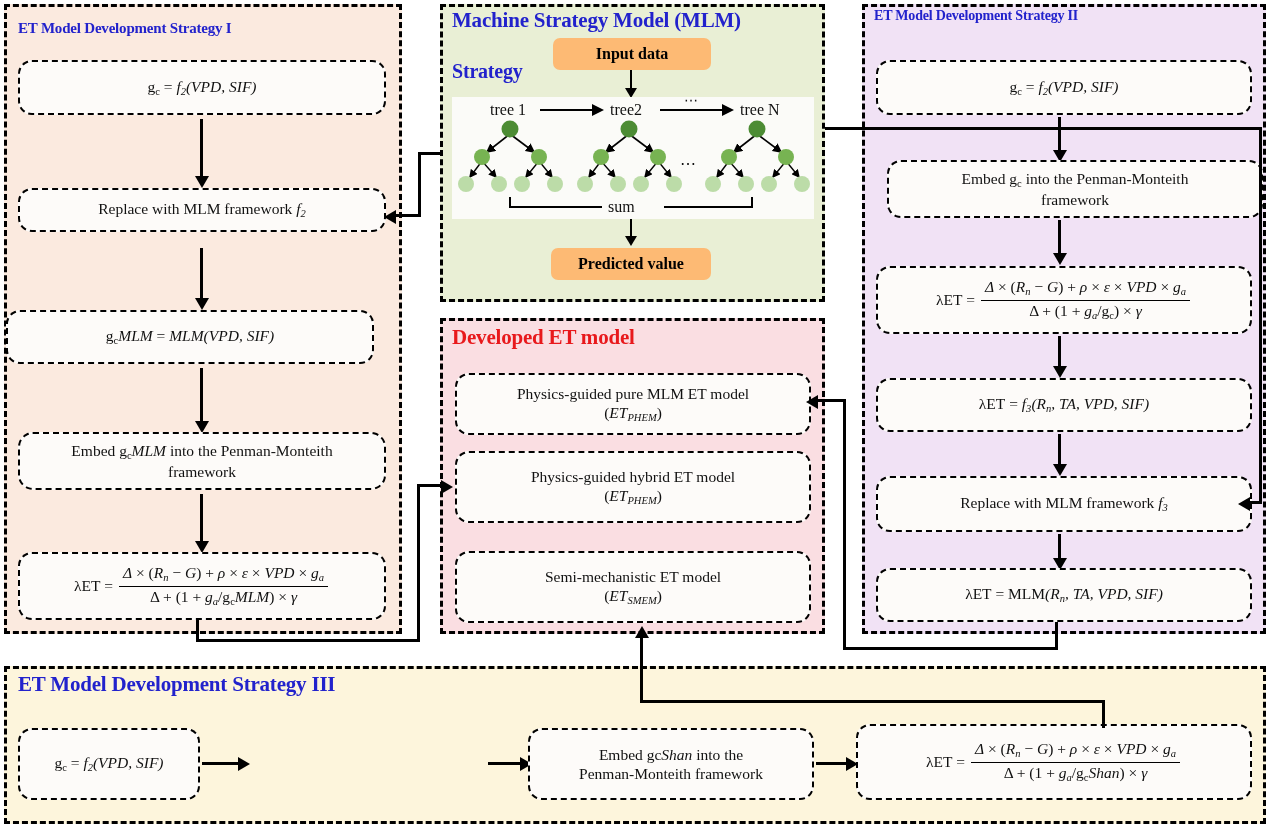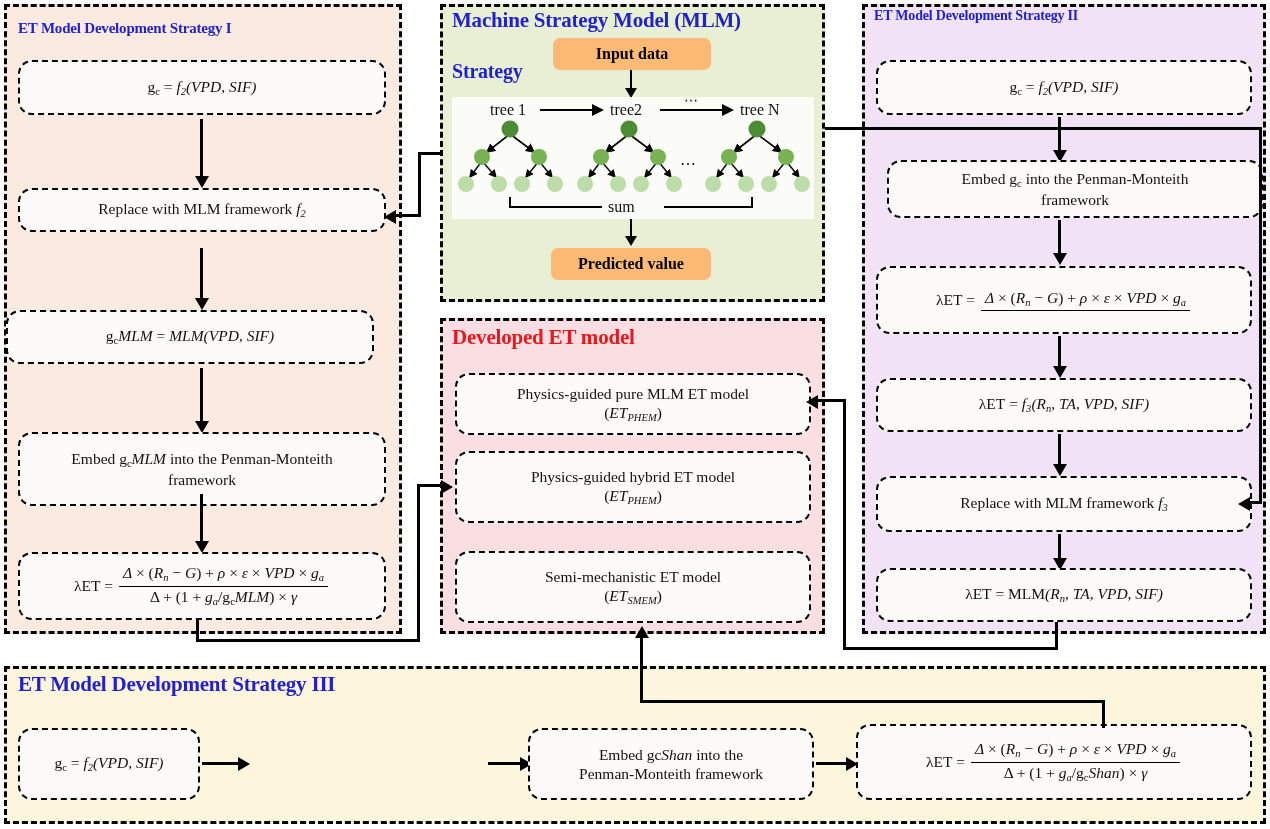--- a/index.html
+++ b/index.html
@@ -69,21 +69,21 @@
   </div>
   <div class="vline" style="left:200px;top:248px;height:55px;"></div>
   <div class="arrowdown" style="left:194.5px;top:298px;"></div>
 
   <div class="node" style="left:6px;top:310px;width:368px;height:54px;">
     <span>g<span class="sub">c</span><span class="it">MLM</span>&nbsp;=&nbsp;<span class="it">MLM(VPD, SIF)</span></span>
   </div>
   <div class="vline" style="left:200px;top:368px;height:58px;"></div>
   <div class="arrowdown" style="left:194.5px;top:421px;"></div>
 
-  <div class="node" style="left:18px;top:432px;width:368px;height:74px;flex-direction:column;">
+  <div class="node" style="left:18px;top:432px;width:368px;height:58px;flex-direction:column;border-radius:15px;">
     <span class="ln">Embed g<span class="sub">c</span><span class="it">MLM</span> into the Penman-Monteith</span>
     <span class="ln">framework</span>
   </div>
   <div class="vline" style="left:200px;top:494px;height:52px;"></div>
   <div class="arrowdown" style="left:194.5px;top:541px;"></div>
 
   <div class="node" style="left:18px;top:552px;width:368px;height:68px;">
     <span class="eqrow">
       <span>λET&nbsp;=</span>
       <span class="frac">
@@ -190,20 +190,21 @@
     <span class="ln">framework</span>
   </div>
   <div class="vline" style="left:1058px;top:220px;height:40px;"></div>
   <div class="arrowdown" style="left:1052.5px;top:253px;"></div>
 
   <div class="node" style="left:876px;top:266px;width:376px;height:68px;">
     <span class="eqrow">
       <span>λET&nbsp;=</span>
       <span class="frac">
         <span class="num"><span class="it">Δ</span> × (<span class="it">R<span class="sub">n</span></span> − <span class="it">G</span>) + <span class="it">ρ</span> × <span class="it">ε</span> × <span class="it">VPD</span> × <span class="it">g<span class="sub">a</span></span></span>
+        <span class="den">Δ + (1 + <span class="it">g<span class="sub">a</span></span>/g<span class="sub">c</span>) × <span class="it">γ</span></span>
       </span>
     </span>
   </div>
   <div class="vline" style="left:1058px;top:336px;height:36px;"></div>
   <div class="arrowdown" style="left:1052.5px;top:366px;"></div>
 
   <div class="node" style="left:876px;top:378px;width:376px;height:54px;">
     <span>λET&nbsp;=&nbsp;<span class="it">f</span><span class="sub it">3</span><span class="it">(R<span class="sub">n</span>, TA, VPD, SIF)</span></span>
   </div>
   <div class="vline" style="left:1058px;top:434px;height:36px;"></div>

